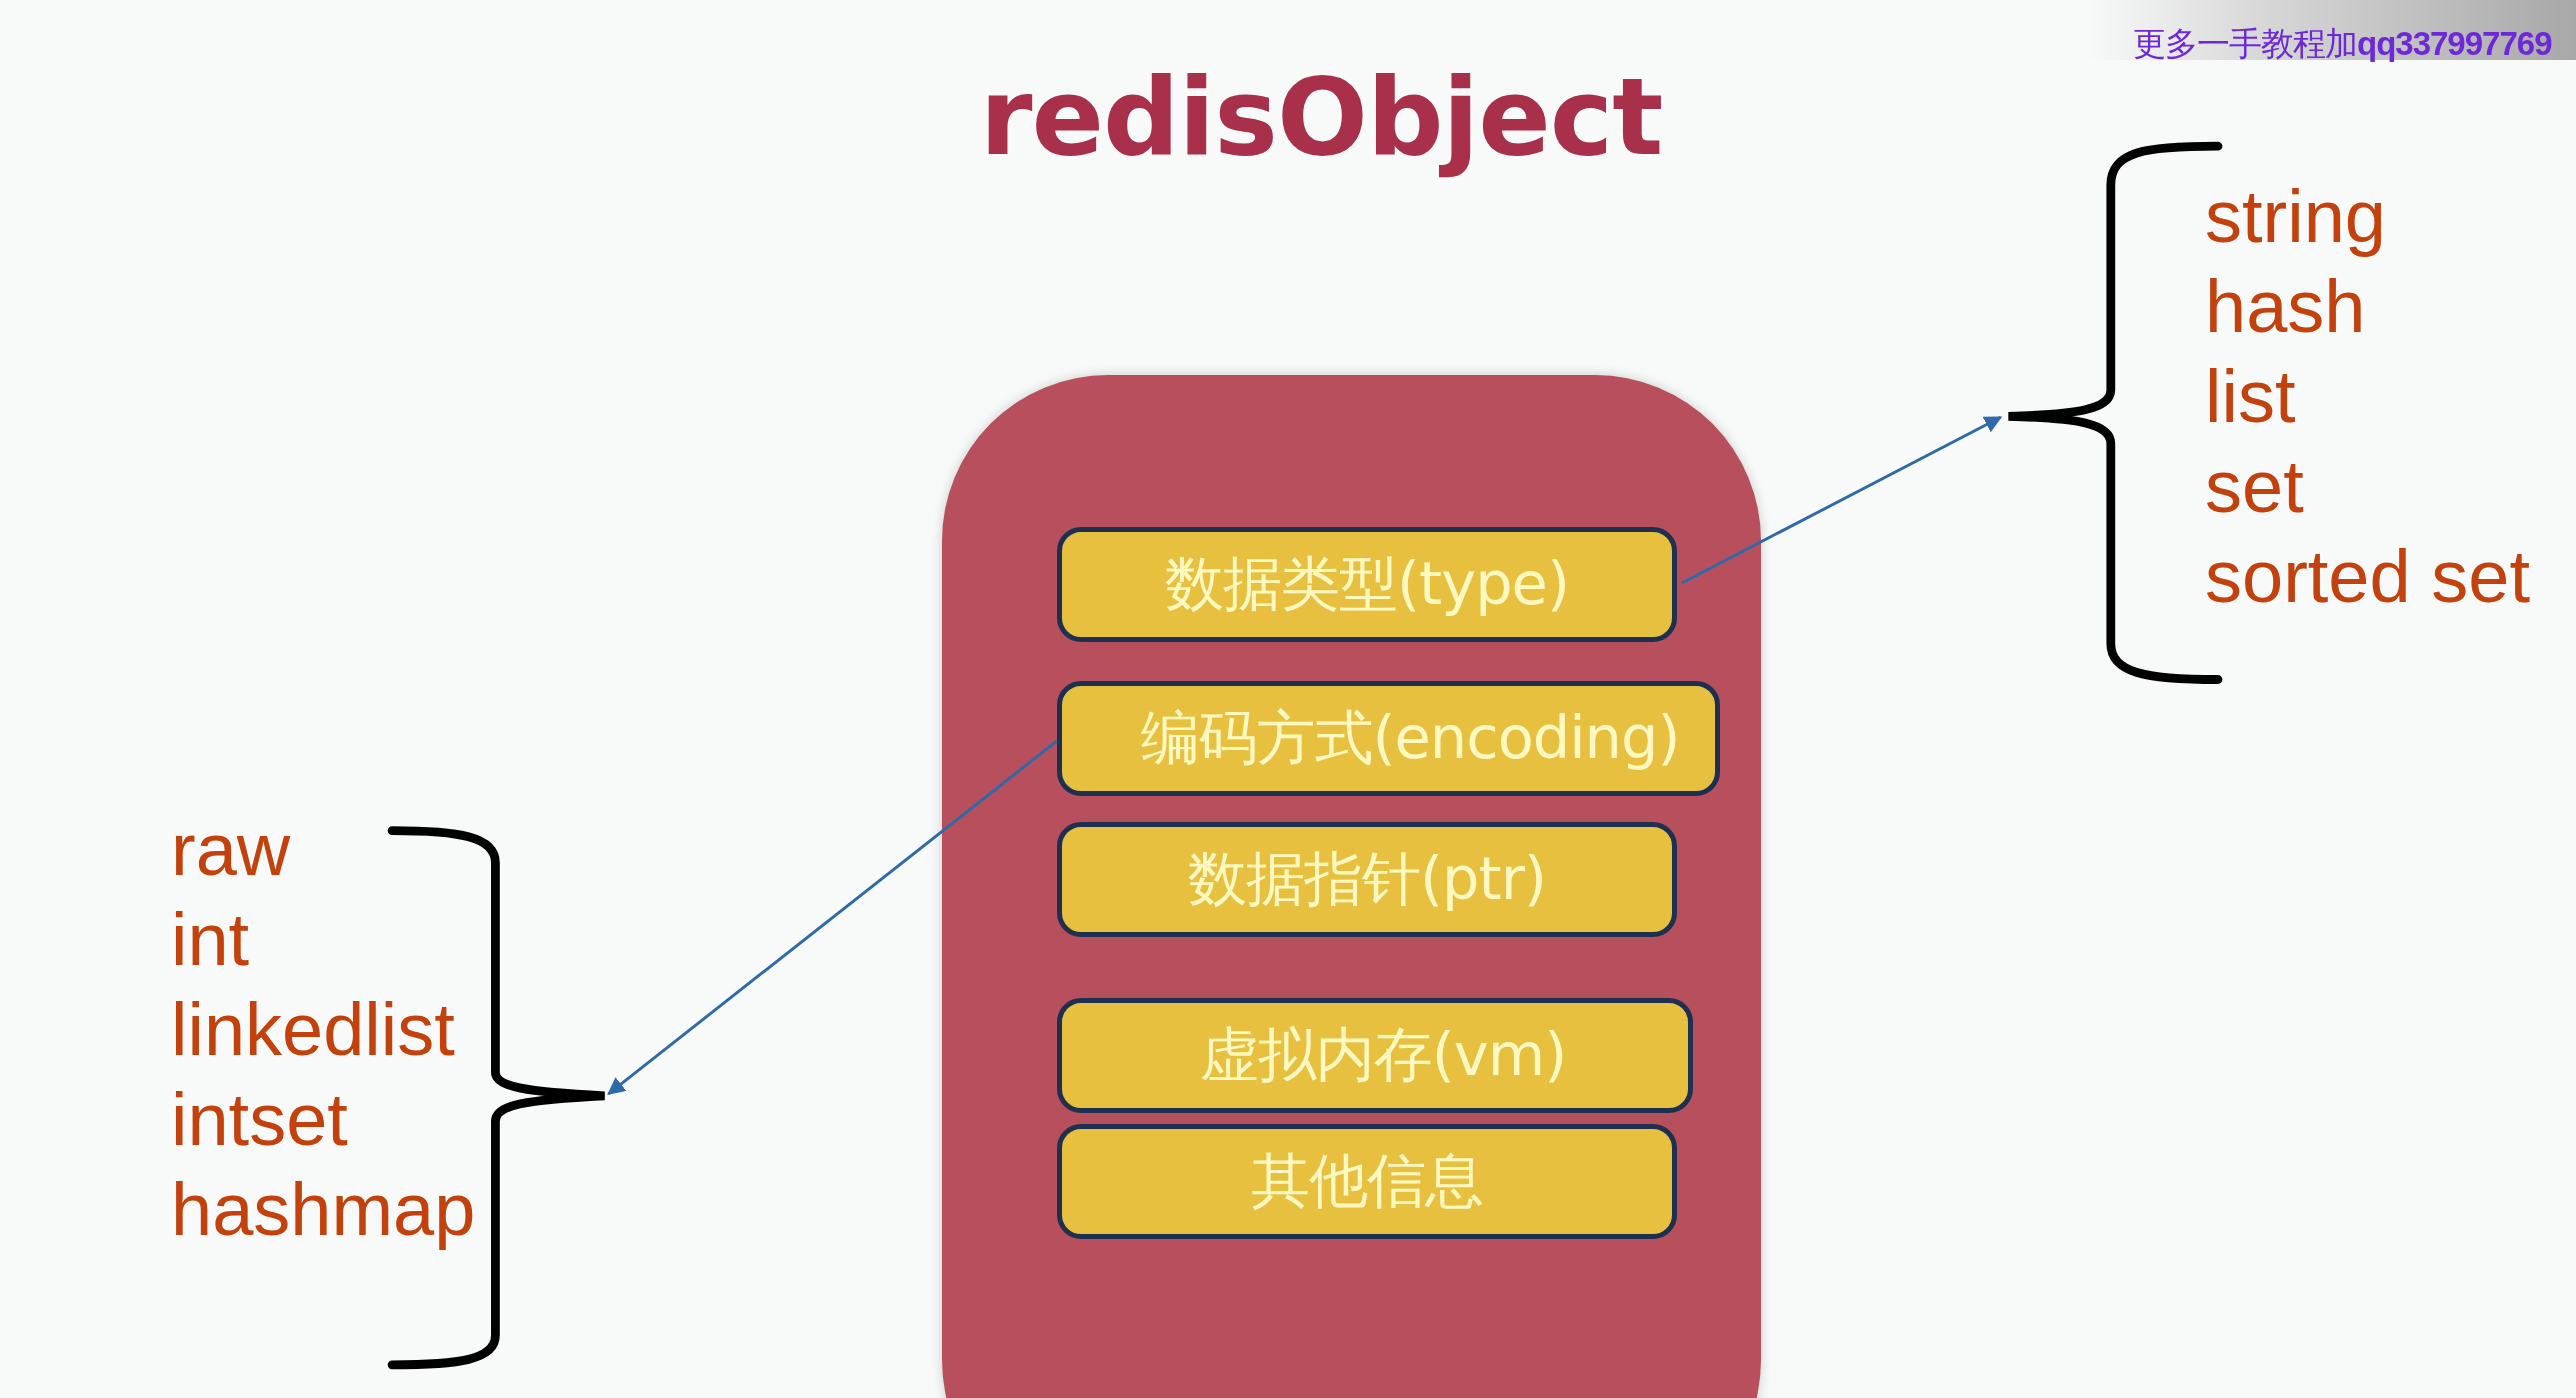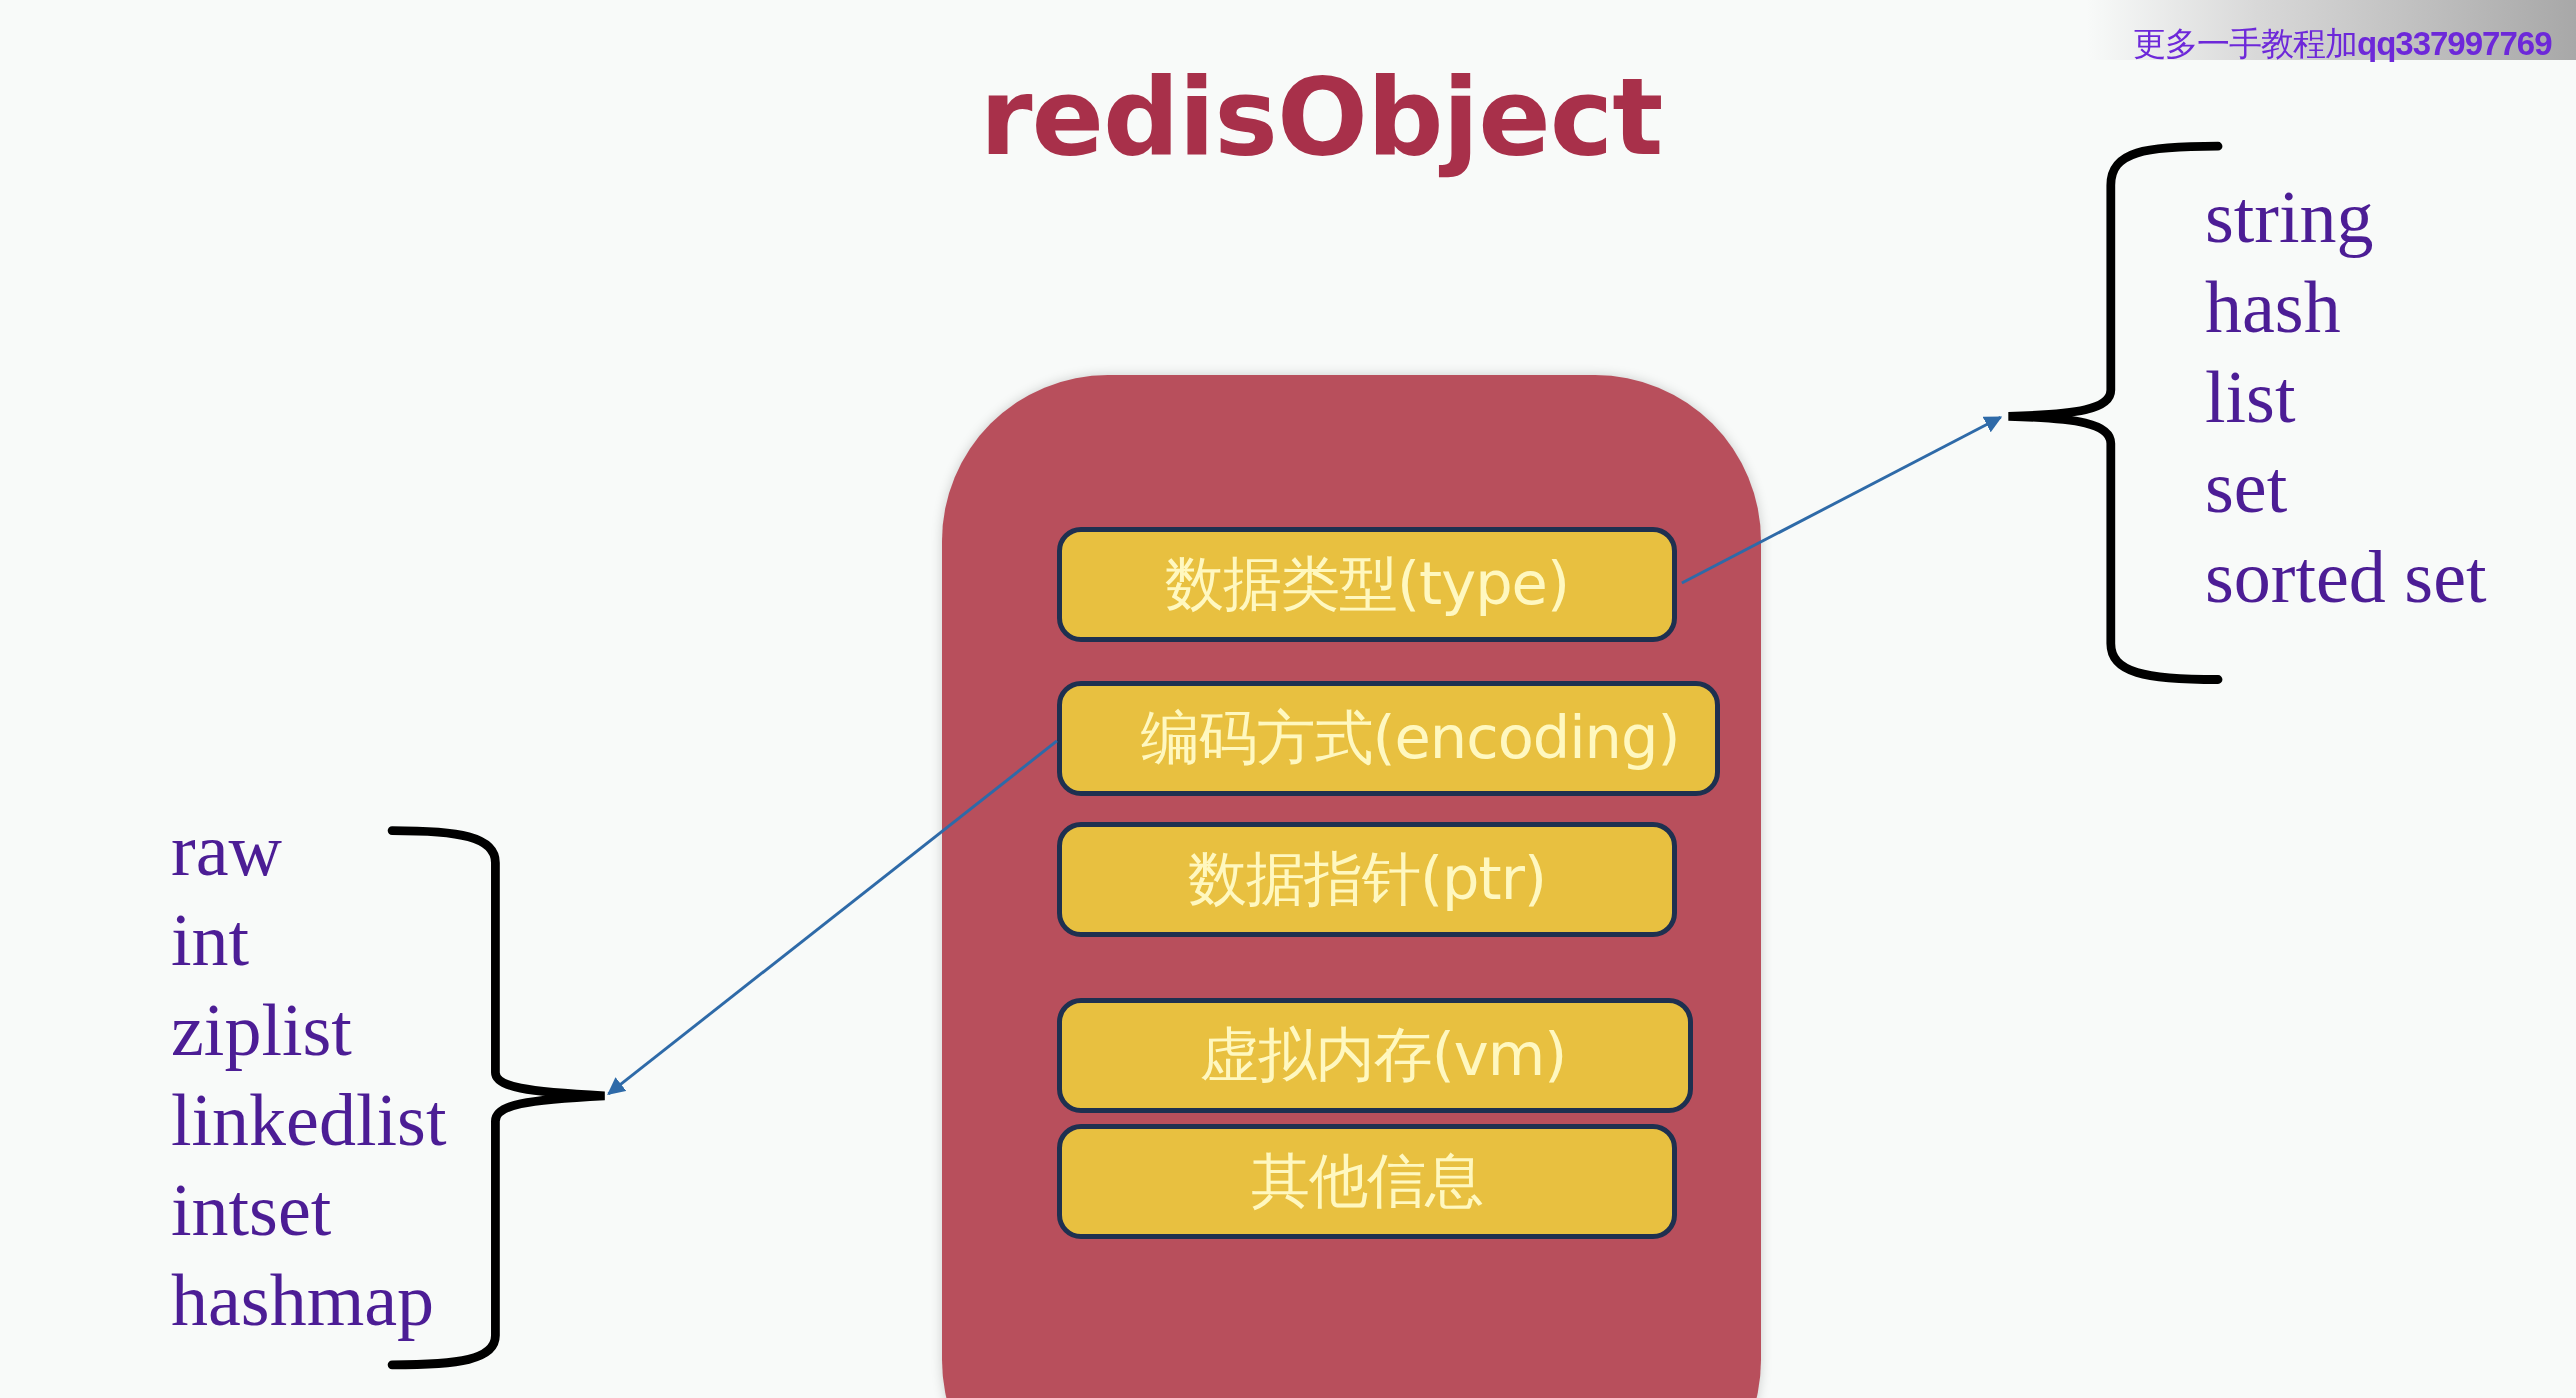--- a/index.html
+++ b/index.html
@@ -32,22 +32,22 @@
     }
     .field-box {
       position: absolute; left: 1057px; width: 610px; height: 105px;
       background: #e8c040; border: 5.9px solid #1e3050; border-radius: 24px;
       display: flex; align-items: center; justify-content: center;
       color: #fff8c0; font-size: 59px;
       font-family: "DejaVu Sans", "Liberation Sans", sans-serif;
       white-space: nowrap; letter-spacing: -1px;
     }
     .list {
-      position: absolute; font-size: 74px; color: #4c1d95;
-      font-family: Liberation Serif, serif;
+      position: absolute; font-size: 74px; color: #c2410c;
+      font-family: Liberation Sans, sans-serif;
       line-height: 90px;
     }
     .list .item { display: block; }
     svg.overlay { position: absolute; left: 0; top: 0; }
   </style>
 </head>
 <body>
 
 <div class="watermark-bar"></div>
 <div class="watermark-text"><span>更多一手教程加</span><span class="qq">qq337997769</span></div>
@@ -92,18 +92,17 @@
   <span class="item">string</span>
   <span class="item">hash</span>
   <span class="item">list</span>
   <span class="item">set</span>
   <span class="item">sorted set</span>
 </div>
 
 <div class="list" style="left:171px; top:805px;">
   <span class="item">raw</span>
   <span class="item">int</span>
-  <span class="item">ziplist</span>
   <span class="item">linkedlist</span>
   <span class="item">intset</span>
   <span class="item">hashmap</span>
 </div>
 
 
 </body></html>

